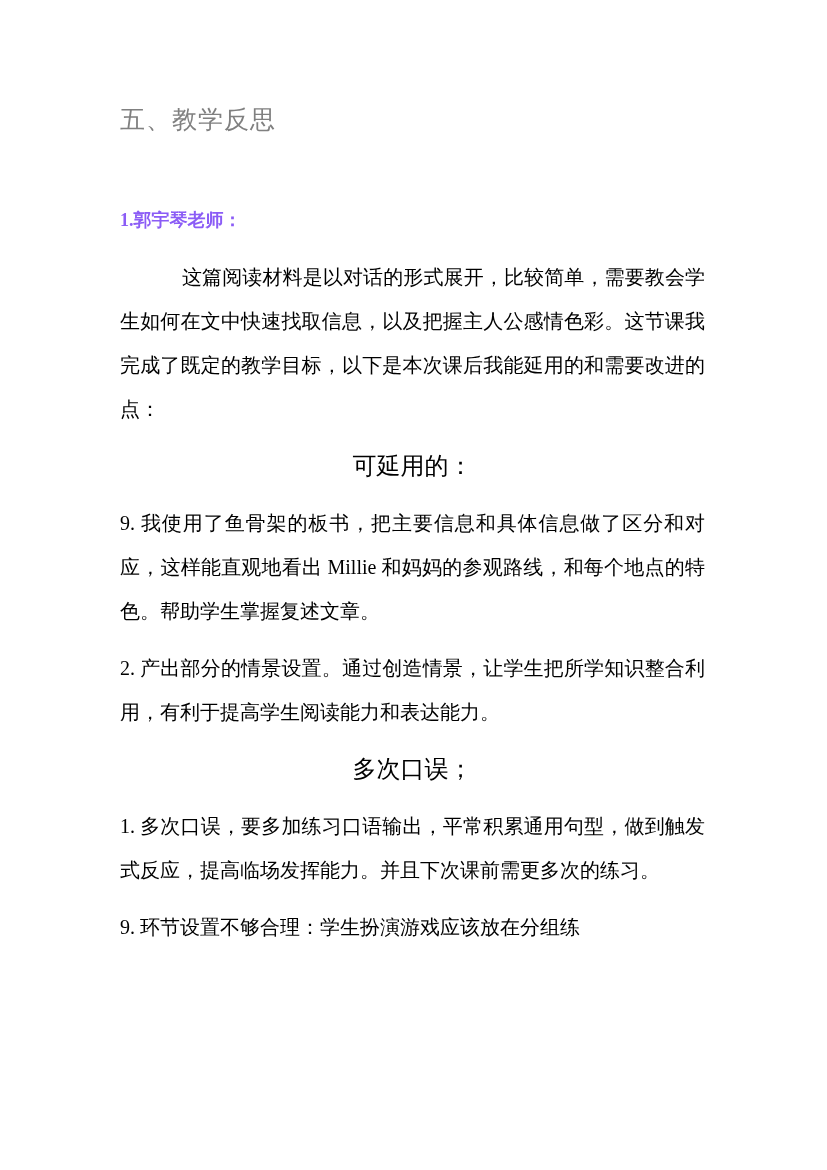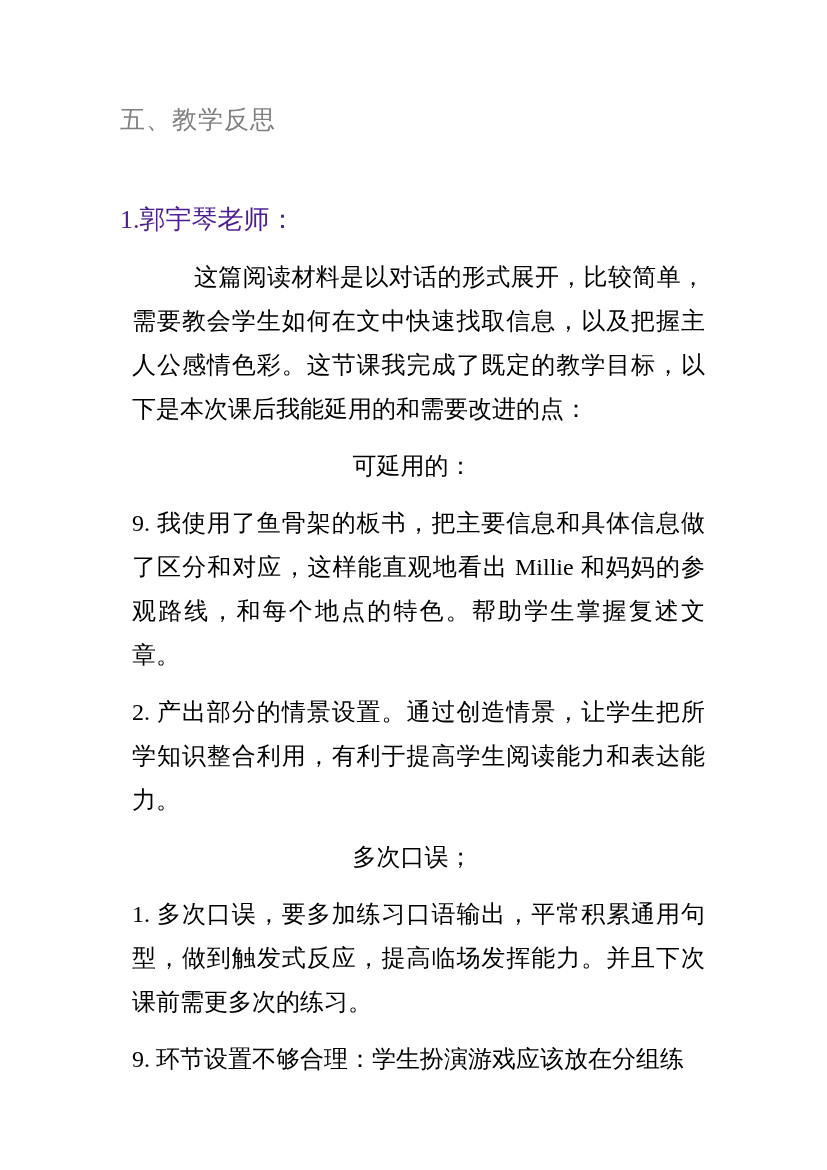--- a/index.html
+++ b/index.html
@@ -24,30 +24,30 @@
   }
   .section-heading {
     color: #808080;
     font-size: 25px;
     line-height: 34px;
     font-weight: 400;
     margin: 0 0 61px 0;
     letter-spacing: 1px;
   }
   .name-heading {
-    color: #4c1d95;
-    font-size: 26px;
+    color: #8b5cf6;
+    font-size: 18px;
     line-height: 44px;
-    font-weight: 400;
+    font-weight: 700;
     margin: 0 0 13px 0;
   }
   .para {
-    font-size: 24px;
+    font-size: 20px;
     line-height: 44px;
-    margin: 0 0 13px 12px;
+    margin: 0 0 13px 0;
     text-align: justify;
     word-break: break-all;
   }
   .para.first-indent {
     text-indent: 62px;
   }
   .label-line {
     font-size: 24px;
     line-height: 44px;
     margin: 0 0 13px 0;

